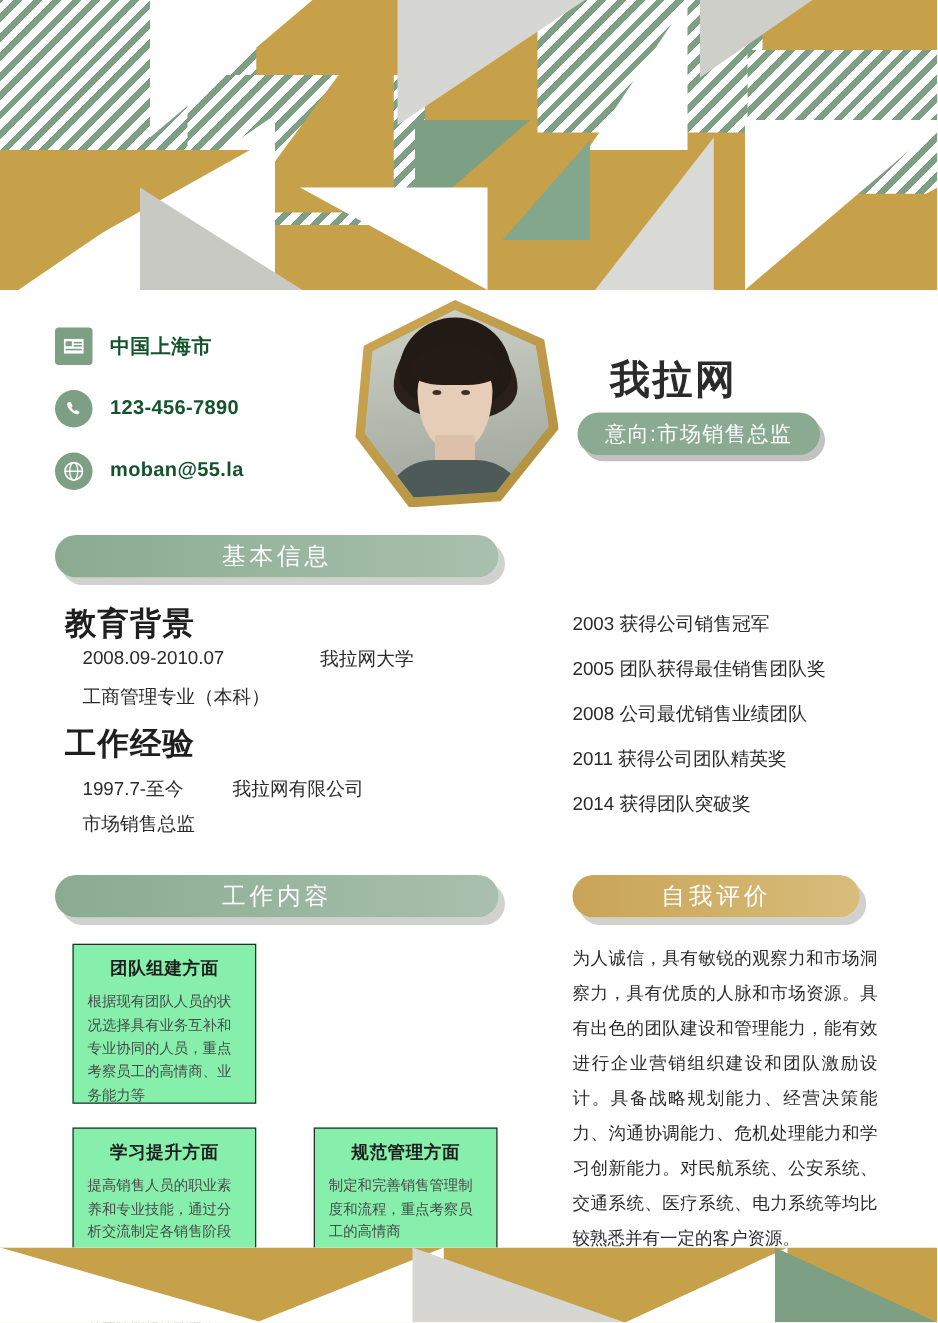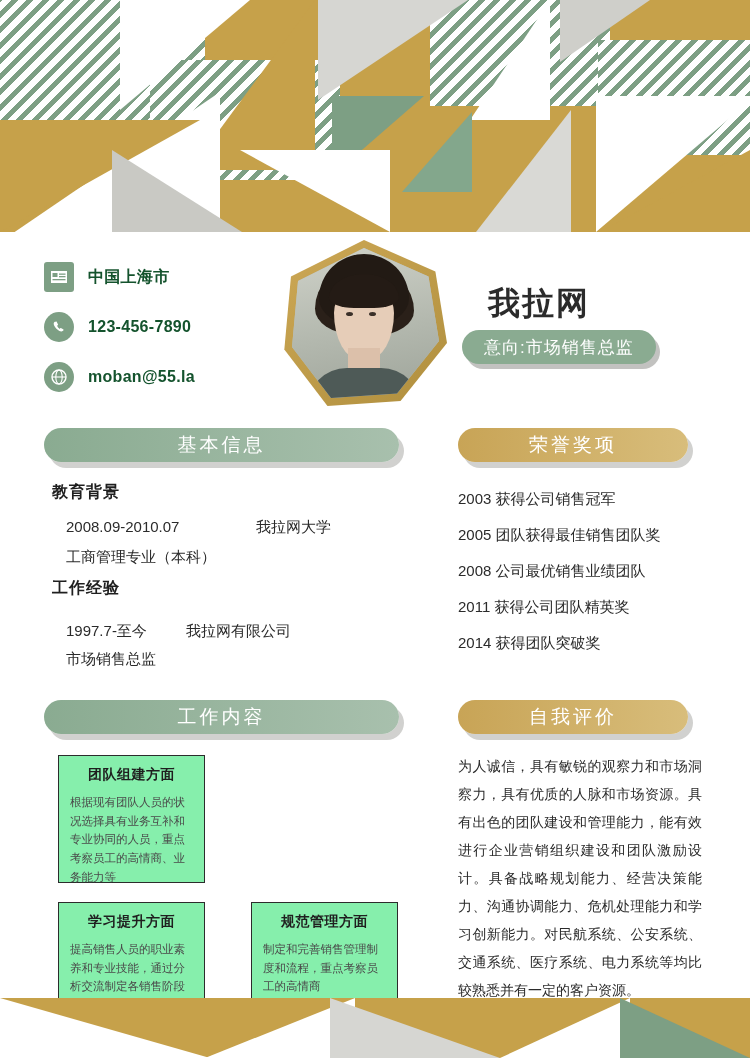--- a/index.html
+++ b/index.html
@@ -312,21 +312,21 @@
   .sec.gold { background: linear-gradient(90deg, #c8a456, #d8bd7b); }
 
   #sec-basic   { left: 44px;  top: 428px; width: 355px; }
   #sec-honor   { left: 458px; top: 428px; width: 230px; }
   #sec-work    { left: 44px;  top: 700px; width: 355px; }
   #sec-self    { left: 458px; top: 700px; width: 230px; }
 
   
   .subhead {
     position: absolute;
-    font-size: 16px;
+    font-size: 25px;
     font-weight: bold;
     color: #1f1f1f;
     letter-spacing: 1px;
   }
   #sub-edu { left: 52px; top: 482px; }
   #sub-exp { left: 52px; top: 578px; }
 
   .line-text {
     position: absolute;
     font-size: 15px;
@@ -462,21 +462,20 @@
       <div class="pt-eye r"></div>
       <div class="pt-neck"></div>
       <div class="pt-shoulders"></div>
     </div>
   </div>
 
   <div class="name">我拉网</div>
   <div class="title-pill">意向:市场销售总监</div>
 
   <div class="sec green" id="sec-basic">基本信息</div>
-  <div class="sec gold" id="sec-honor">荣誉奖项</div>
   <div class="sec green" id="sec-work">工作内容</div>
   <div class="sec gold" id="sec-self">自我评价</div>
 
   <div class="subhead" id="sub-edu">教育背景</div>
   <div class="line-text" id="edu-date">2008.09-2010.07</div>
   <div class="line-text" id="edu-school">我拉网大学</div>
   <div class="line-text" id="edu-major">工商管理专业（本科）</div>
 
   <div class="subhead" id="sub-exp">工作经验</div>
   <div class="line-text" id="exp-date">1997.7-至今</div>

